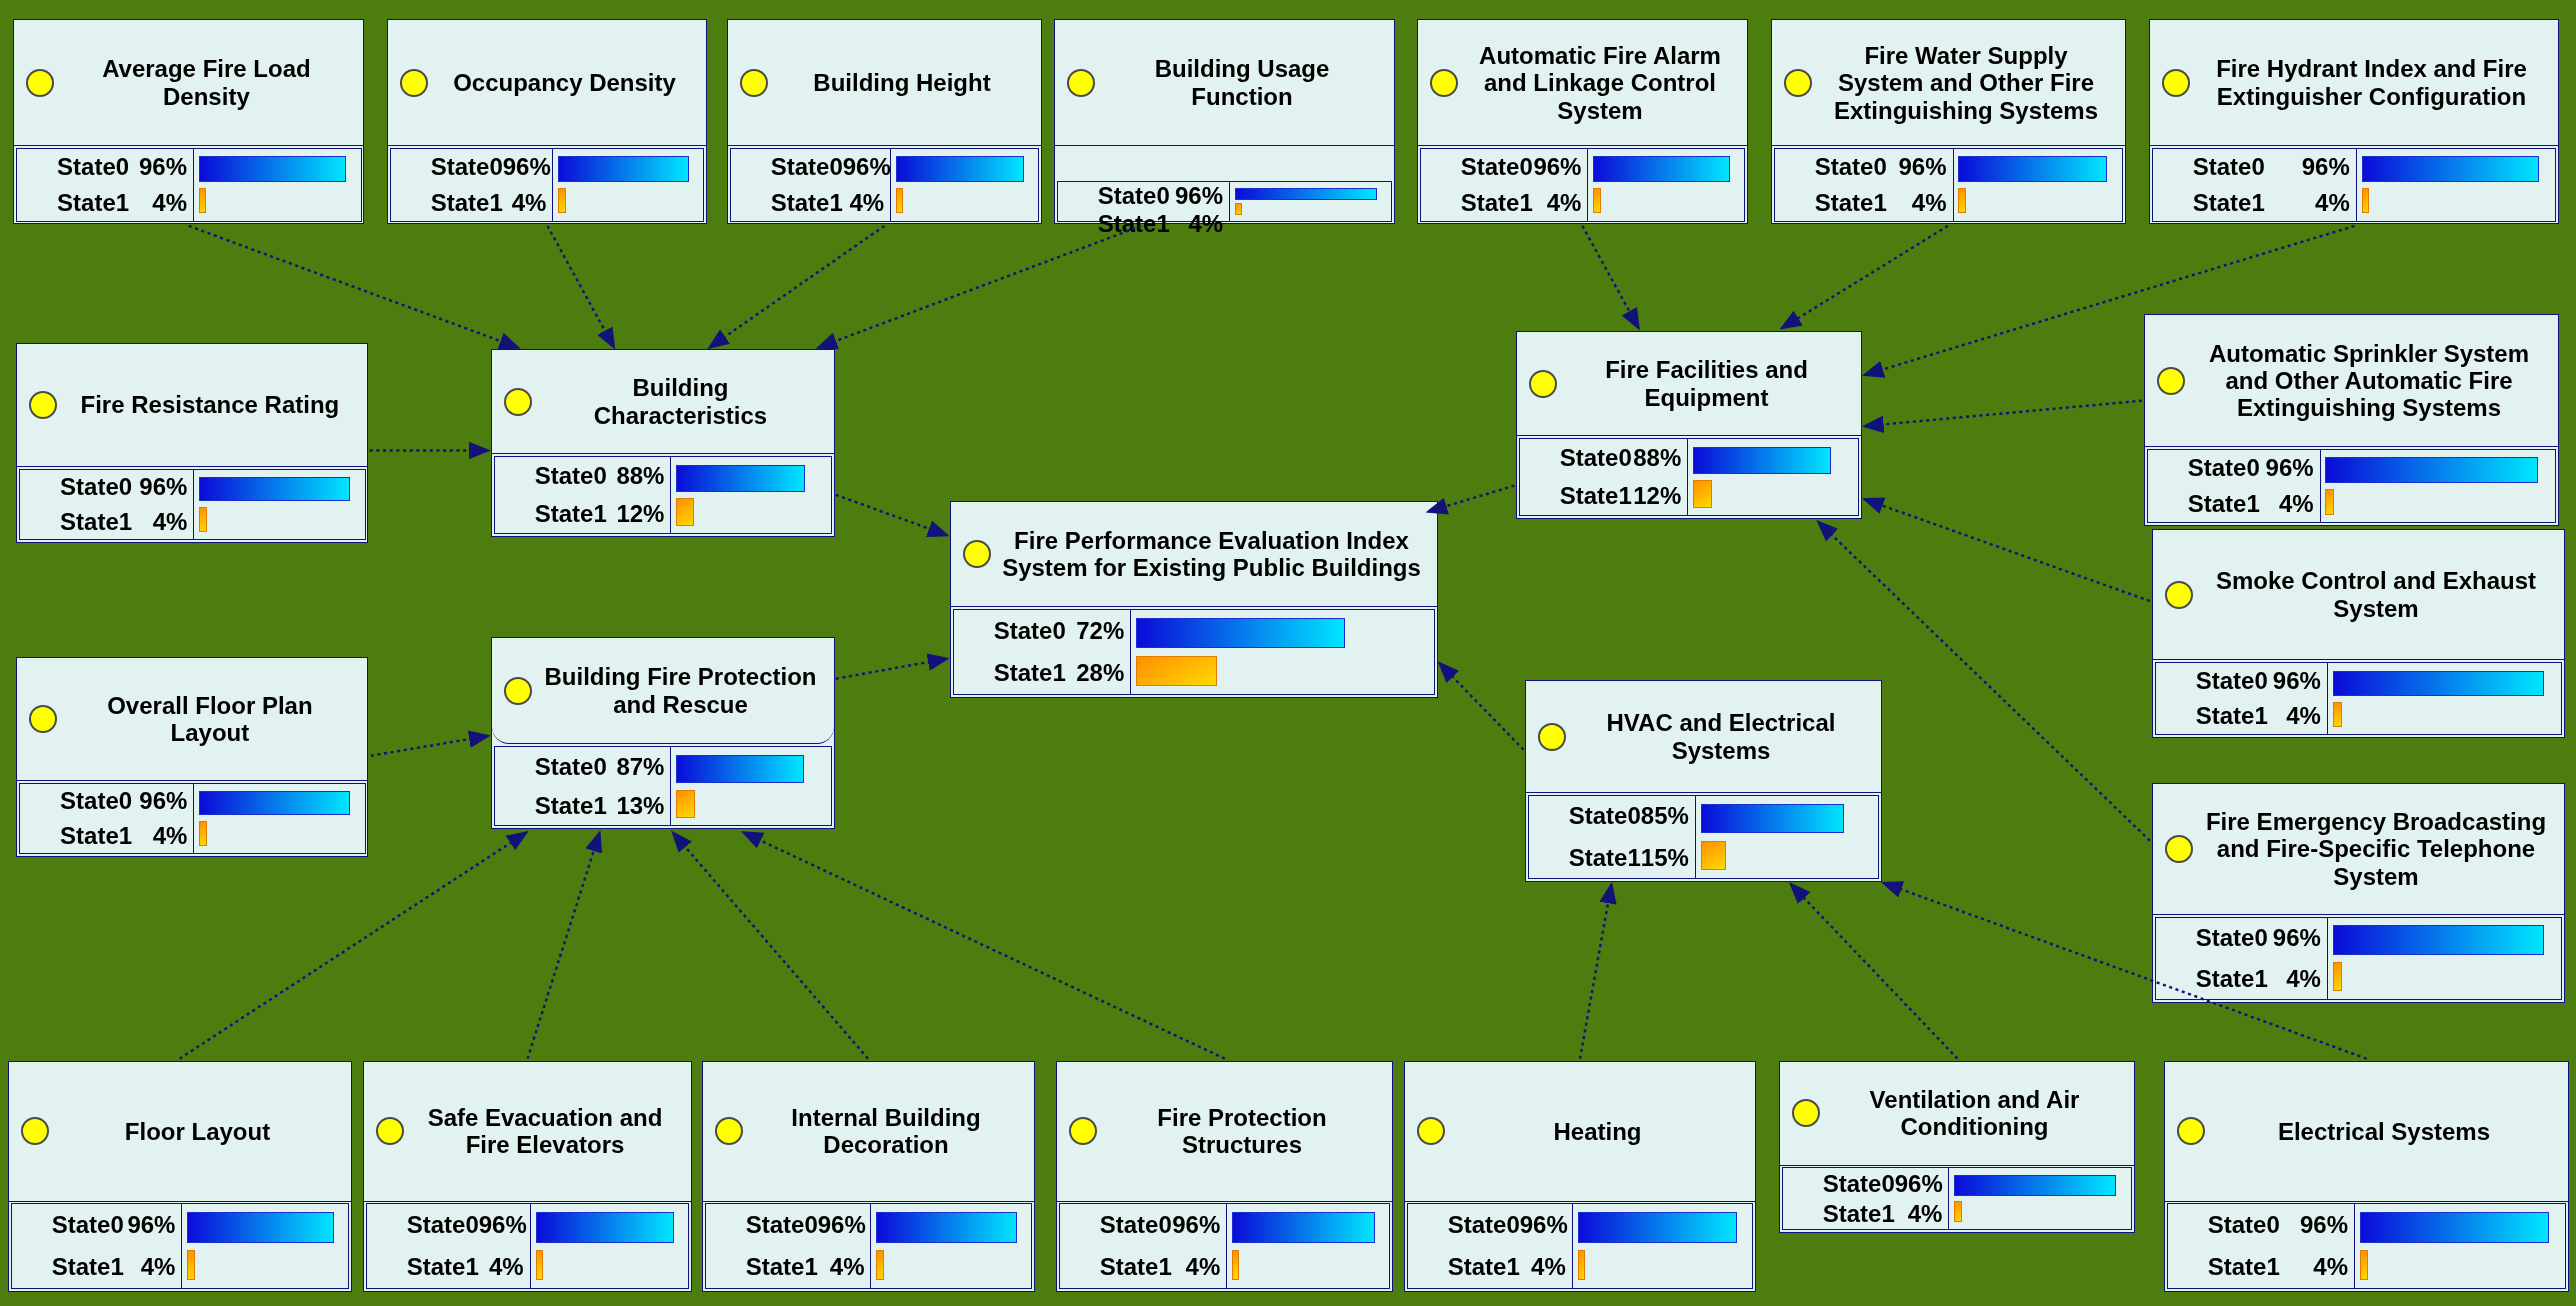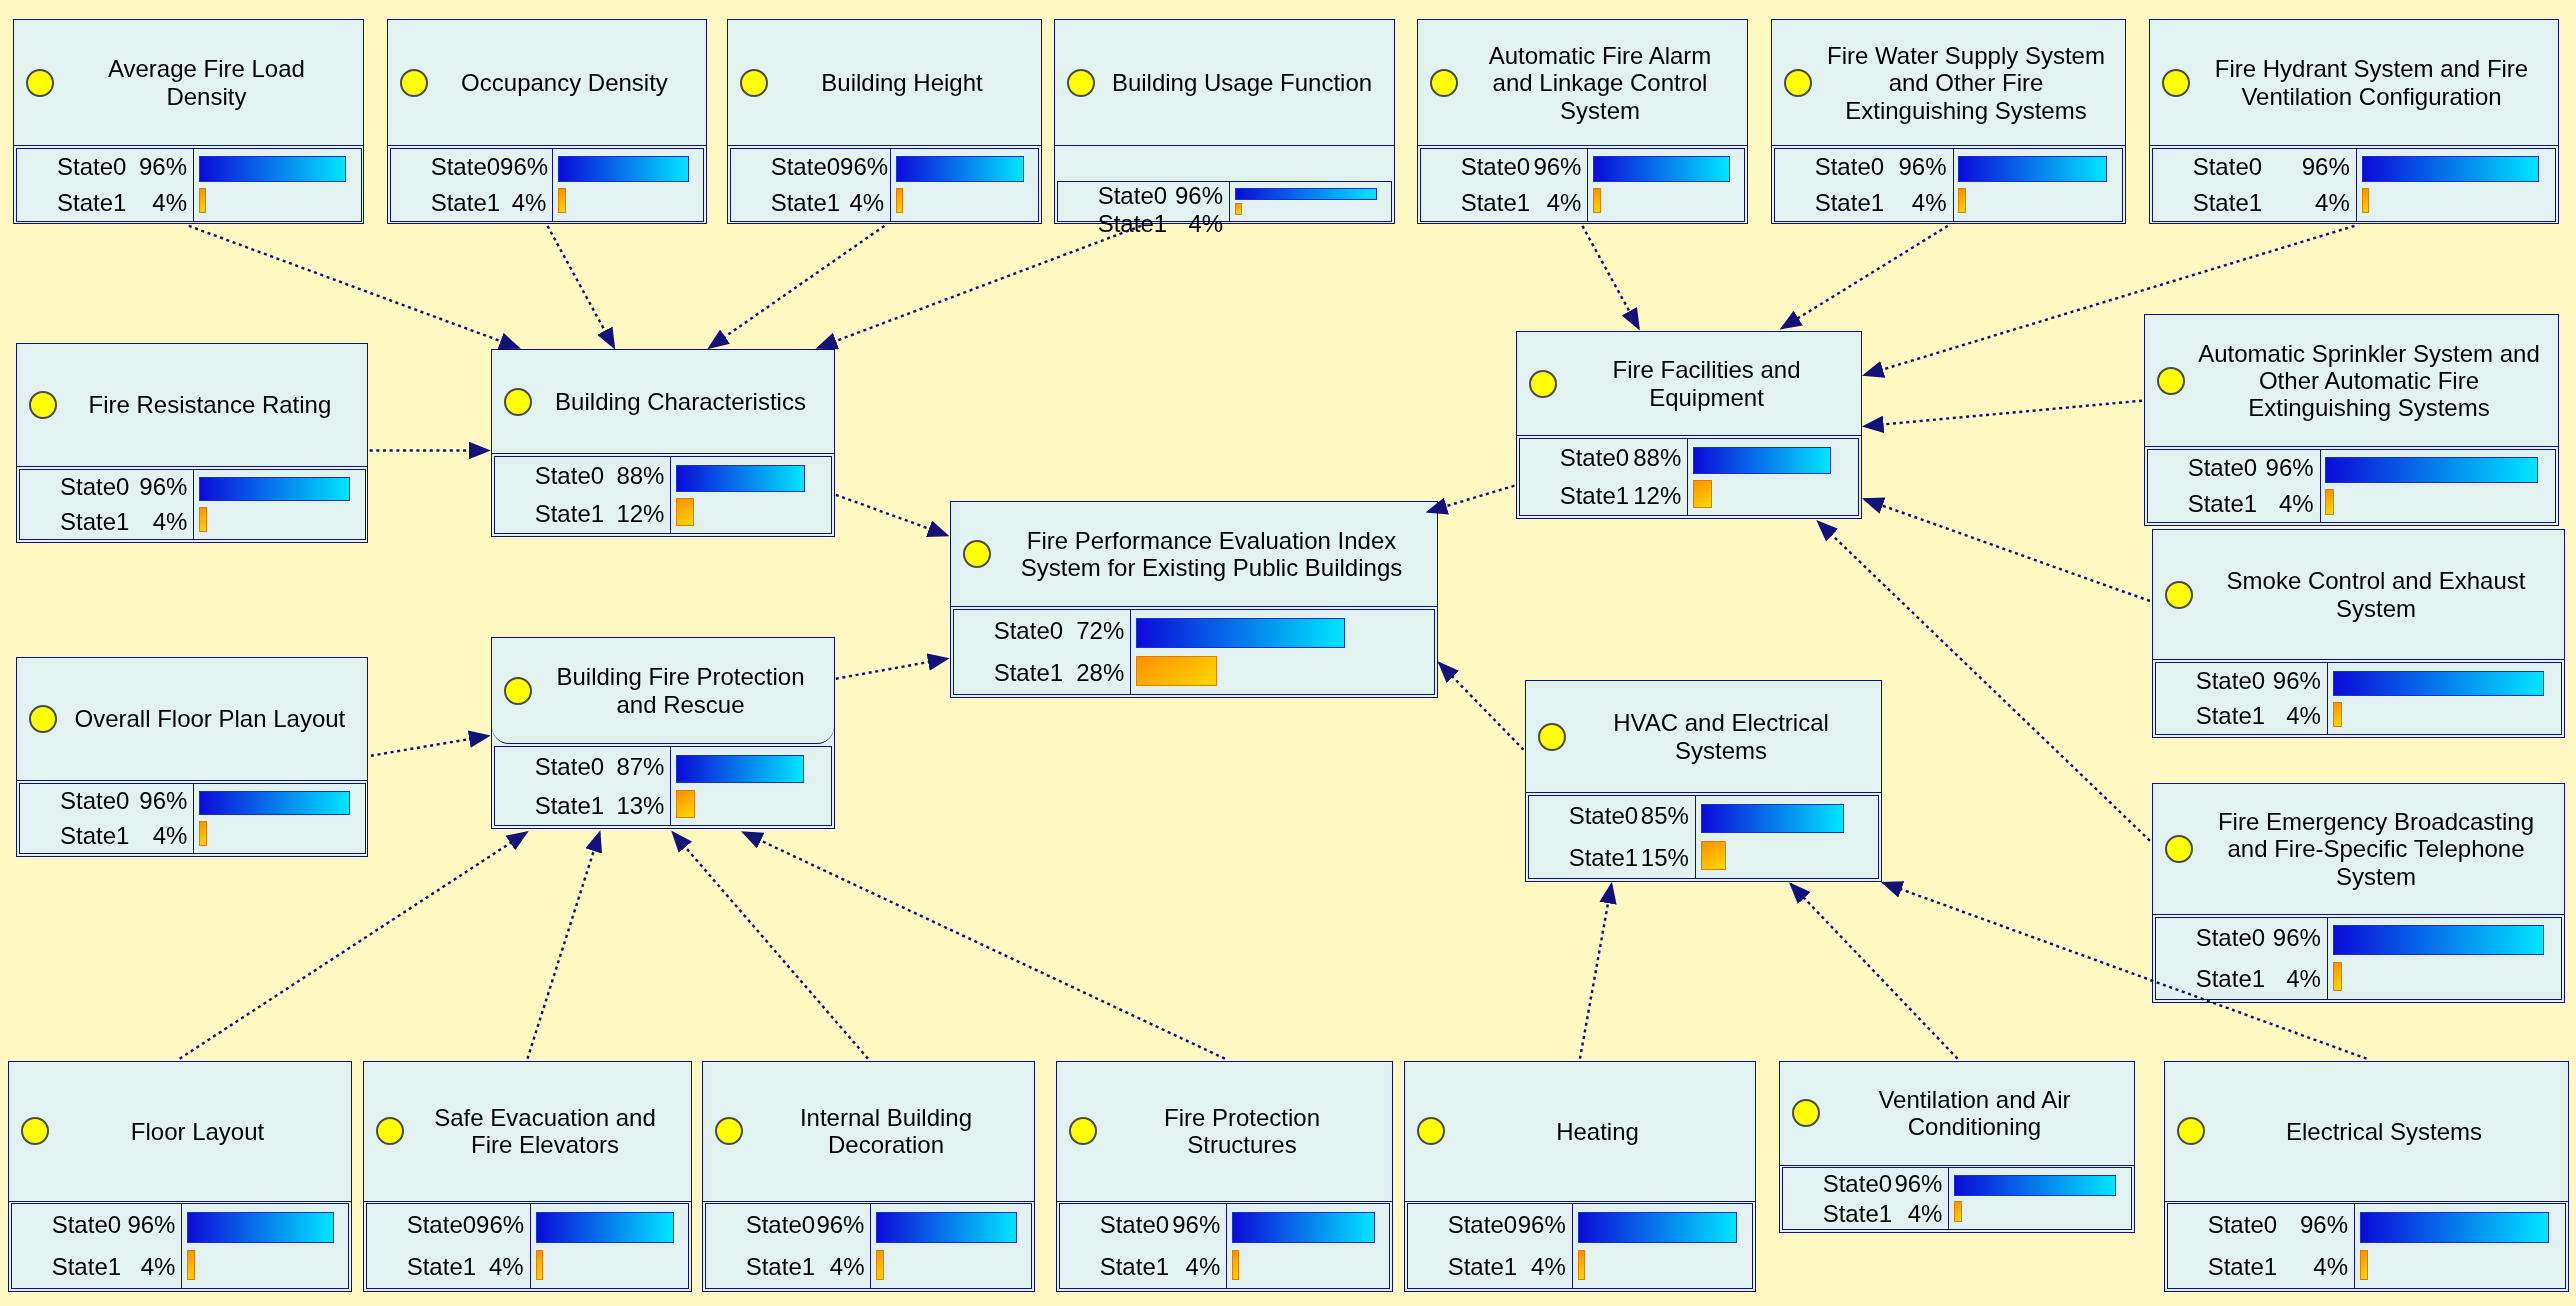--- a/index.html
+++ b/index.html
@@ -79,21 +79,21 @@
   }
   #edges{
     position:absolute;left:0;top:0;width:2576px;height:1307px;
     pointer-events:none;z-index:3;
   }
   .node{z-index:2;}
 </style>
 </head>
 <body>
 
-<div id="canvas" style="--node-fill: #e2f2f1; --node-border: #10107e; --icon-fill: #ffff00; --icon-border: #4a4a4a; --bar-blue-start: #0b0bd8; --bar-blue-end: #00e6ff; --bar-blue-border: #1b2fd0; --bar-orange-start: #ff8f00; --bar-orange-end: #ffd900; --bar-orange-border: #e07c00; background: #fef9c3;">
+<div id="canvas" style="--node-fill: #e2f2f1; --node-border: #10107e; --icon-fill: #ffff00; --icon-border: #4a4a4a; --bar-blue-start: #0b0bd8; --bar-blue-end: #00e6ff; --bar-blue-border: #1b2fd0; --bar-orange-start: #ff8f00; --bar-orange-end: #ffd900; --bar-orange-border: #e07c00; background: #4d7c0f; font-weight: bold;">
   <svg id="edges" viewBox="0 0 4244 2153">
     <defs>
       <marker id="ah" viewBox="0 0 10 8" refX="9" refY="4" markerWidth="9" markerHeight="7.2" orient="auto-start-reverse" markerUnits="strokeWidth">
         <path d="M0,0 L10,4 L0,8 z" fill="#12127a"></path>
       </marker>
     </defs>
     <g id="edge-group">
         <line x1="311" y1="372" x2="855" y2="573" stroke="#12127a" stroke-width="4" stroke-dasharray="5 6" marker-end="url(#ah)"></line>
         <line x1="902" y1="372" x2="1012" y2="573" stroke="#12127a" stroke-width="4" stroke-dasharray="5 6" marker-end="url(#ah)"></line>
         <line x1="1457" y1="372" x2="1168" y2="573" stroke="#12127a" stroke-width="4" stroke-dasharray="5 6" marker-end="url(#ah)"></line>
@@ -271,21 +271,21 @@
           </div>
           <div class="brow">
             <div class="bar orange" style="width: 4%;"></div>
           </div>
         </div>
       </div>
     </div>
     <div class="node" style="left: 2149px; top: 19.4px; width: 410px; height: 205px;">
       <div class="title" style="height: 62%; flex: 0 0 auto;">
         <span class="circle"></span>
-        <div class="tlabel">Fire Hydrant System and Fire Ventilation Configuration</div>
+        <div class="tlabel">Fire Hydrant Index and Fire Extinguisher Configuration</div>
       </div>
       <div class="states">
         <div class="slabels" style="width: 46%;">
           <div class="srow">
             <span>State0</span>
             <span>96%</span>
           </div>
           <div class="srow">
             <span>State1</span>
             <span>4%</span>

